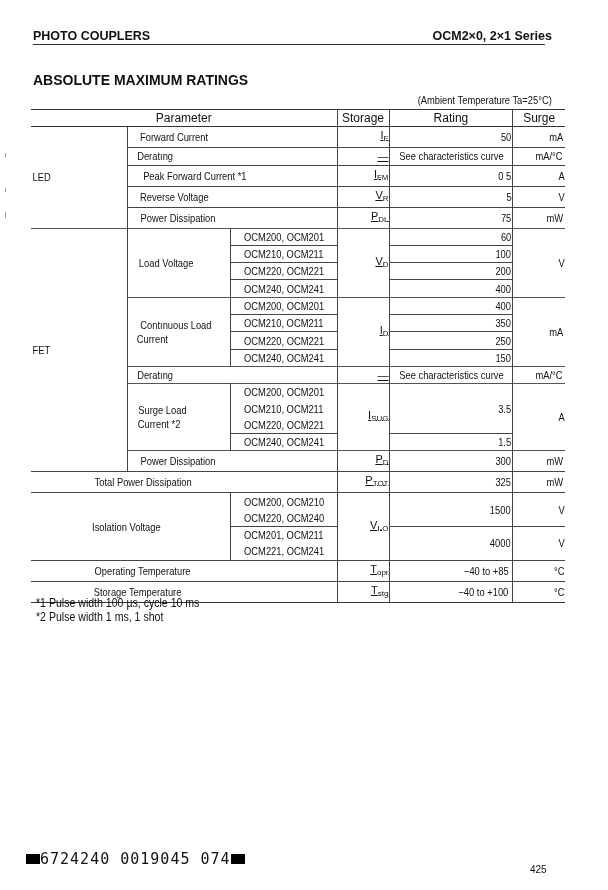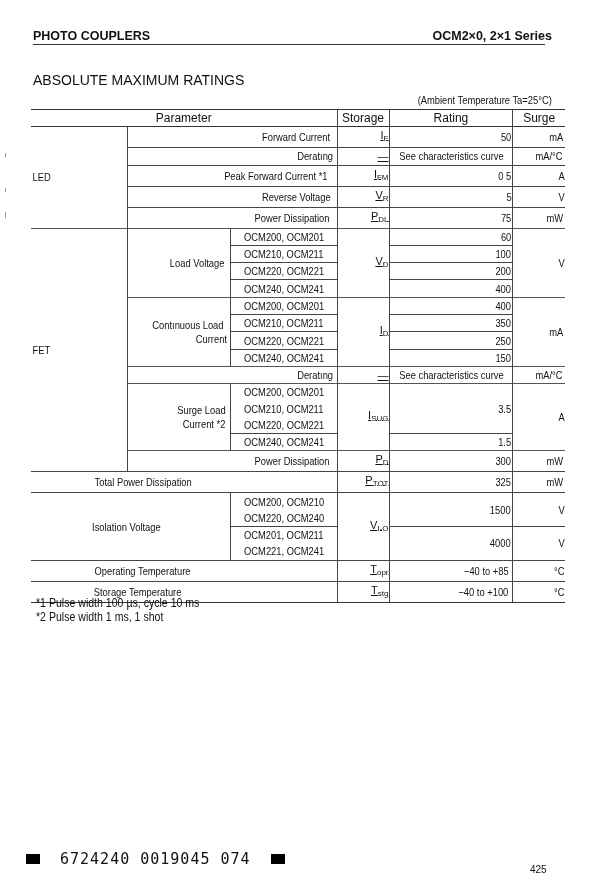--- a/index.html
+++ b/index.html
@@ -1,36 +1,36 @@
 <!DOCTYPE html>
 <html><head>
 <meta charset="utf-8">
 <style>
   html,body{margin:0;padding:0;background:#fff;}
   body{width:608px;height:890px;position:relative;overflow:hidden;font-family:"Liberation Sans",sans-serif;color:#111;}
   .abs{position:absolute;}
   .hdr-left{left:33px;top:29px;font-weight:bold;font-size:12.5px;text-align:right;}
   .hdr-right{right:56px;top:29px;font-weight:bold;font-size:12.5px;}
   .hdr-rule{left:33px;top:44px;width:512px;height:1px;background:#333;}
-  .title{left:33px;top:72px;font-weight:normal;font-size:14px;}
+  .title{left:33px;top:72px;font-weight:bold;font-size:14px;}
   .ambient{right:56px;top:94px;font-size:11px;font-family:"Liberation Sans",sans-serif;transform:scaleX(0.85);transform-origin:right;}
   table{position:absolute;left:31px;top:109px;border-collapse:collapse;font-size:11px;table-layout:fixed;}
   td,th{padding:0;height:16.3px;line-height:16px;white-space:nowrap;overflow:hidden;}
   .cx{transform:scaleX(0.85);display:inline-block;}
   th{font-weight:normal;font-size:12px;text-align:center;border-top:1.5px solid #333;border-bottom:1.5px solid #333;}
   .c{text-align:right;text-decoration:underline;}
   .l{text-align:left;padding-left:6px;}
   .bb{border-bottom:1px solid #444;}
-  .bl{border-left:1px solid #444;text-align:right;}
+  .bl{border-left:1px solid #444;}
   .br{border-right:1px solid #444;}
   .sep{border-top:1.5px solid #555;}
   sub{font-size:8px;vertical-align:-2px;}
   .notes{left:36px;top:596px;font-size:12px;line-height:14px;}
   .notes div{transform:scaleX(0.88);transform-origin:left;}
-  .barcode{left:26px;top:850px;font-family:"DejaVu Sans Mono",monospace;font-size:15px;letter-spacing:1px;display:flex;align-items:center;gap:20px;}
+  .barcode{left:26px;top:850px;font-family:"DejaVu Sans Mono",monospace;font-size:15px;letter-spacing:1px;display:flex;align-items:center;gap:0;}
   .blk{display:inline-block;width:14px;height:10px;background:#000;}
   .pageno{left:530px;top:864px;font-size:10px;font-family:Liberation Sans, sans-serif;}
   .tick{position:absolute;left:5px;width:1px;background:#999;}
 </style>
 </head>
 <body>
 
 <div class="abs hdr-left">PHOTO COUPLERS</div>
 <div class="abs hdr-right">OCM2×0, 2×1 Series</div>
 <div class="abs hdr-rule"></div>

